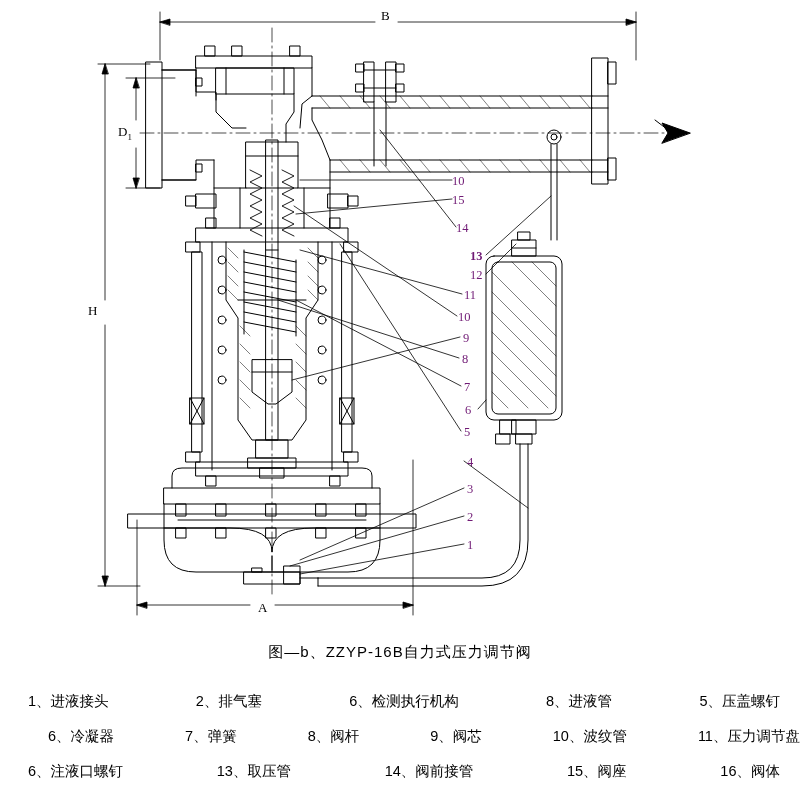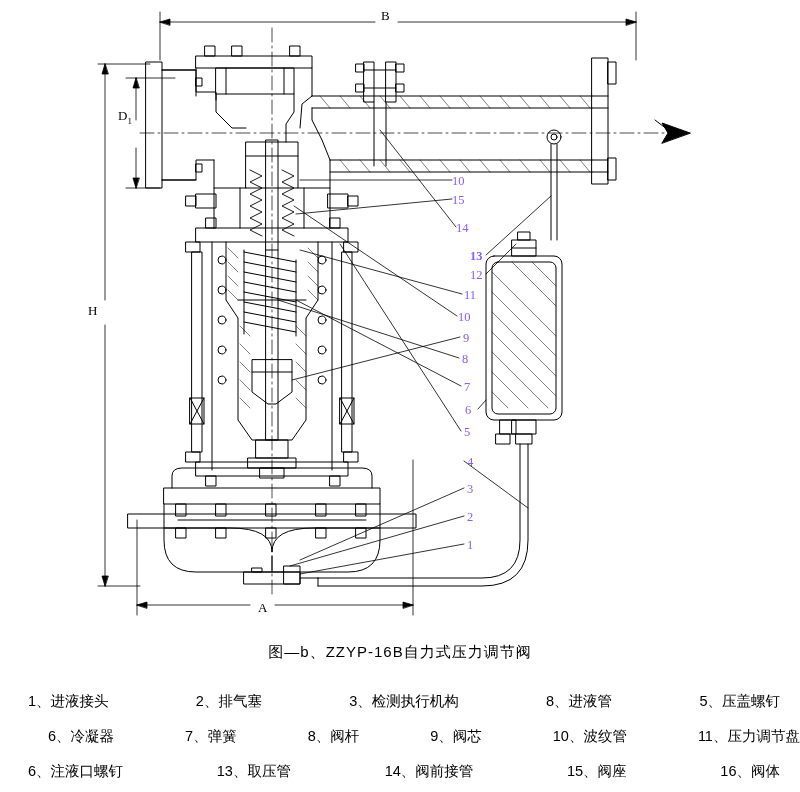--- a/index.html
+++ b/index.html
@@ -55,21 +55,21 @@
   .dim {
     position: absolute;
     font-size: 13px;
     font-family: "Liberation Serif", serif;
     color: #000;
   }
   .num {
     position: absolute;
     font-size: 12.5px;
     font-family: "Liberation Serif", serif;
-    color: #8b5cf6;
+    color: #701a75;
   }
 </style>
 </head>
 <body>
 
 <div id="sheet">
 
   <svg id="drawing" viewBox="0 0 800 792">
     <g fill="none" stroke="#000" stroke-width="1" stroke-linecap="round" stroke-linejoin="round">
 
@@ -405,21 +405,21 @@
 
         <line x1="464" y1="516" x2="290" y2="566"></line>
 
         <line x1="464" y1="544" x2="300" y2="574"></line>
       </g>
 
     </g>
   </svg>
 
   <div class="dim" style="left:381px; top:8px;">B</div>
-  <div class="dim" style="left:118px; top:108px;">D<span style="font-size:9px; vertical-align:sub;">1</span></div>
+  <div class="dim" style="left:118px; top:124px;">D<span style="font-size:9px; vertical-align:sub;">1</span></div>
   <div class="dim" style="left:88px; top:303px;">H</div>
   <div class="dim" style="left:258px; top:600px;">A</div>
 
   <div class="num" style="left:452px; top:174px;">10</div>
   <div class="num" style="left:452px; top:193px;">15</div>
   <div class="num" style="left:456px; top:221px;">14</div>
   <div class="num" style="left:470px; top:249px;font-weight:bold;">13</div>
   <div class="num" style="left:470px; top:268px;">12</div>
   <div class="num" style="left:464px; top:288px;">11</div>
   <div class="num" style="left:458px; top:310px;">10</div>
@@ -431,21 +431,21 @@
   <div class="num" style="left:467px; top:455px;">4</div>
   <div class="num" style="left:467px; top:482px;">3</div>
   <div class="num" style="left:467px; top:510px;">2</div>
   <div class="num" style="left:467px; top:538px;">1</div>
 
   <div class="cap" id="caption">图—b、ZZYP-16B自力式压力调节阀</div>
 
   <div class="legend-row" id="legend-row-0" style="justify-content:space-between; padding-right:40px;">
     <span class="item">1、进液接头</span>
     <span class="item">2、排气塞</span>
-    <span class="item">3、检测执行机构</span>
+    <span class="item">6、检测执行机构</span>
     <span class="item">8、进液管</span>
     <span class="item">5、压盖螺钉</span>
   </div>
   <div class="legend-row" id="legend-row-1" style="justify-content:space-between; padding-right:18px;margin-left:20px;">
     <span class="item">6、冷凝器</span>
     <span class="item">7、弹簧</span>
     <span class="item">8、阀杆</span>
     <span class="item">9、阀芯</span>
     <span class="item">10、波纹管</span>
     <span class="item">11、压力调节盘</span>

